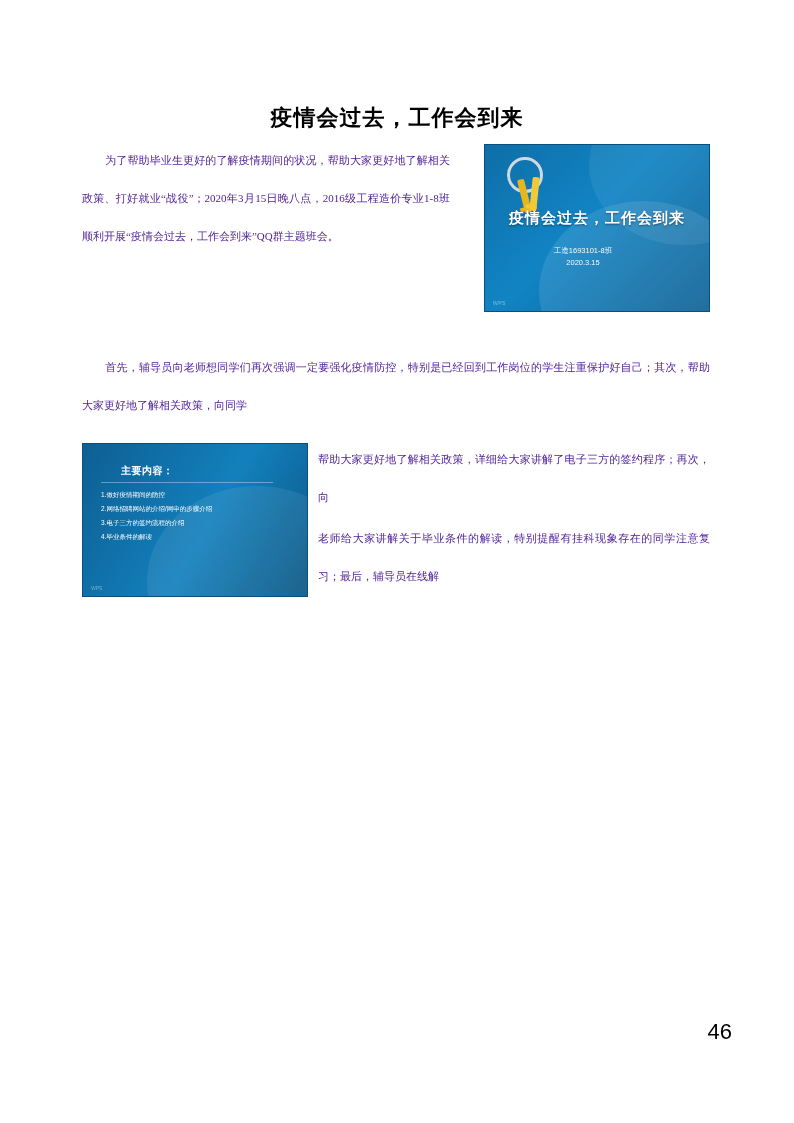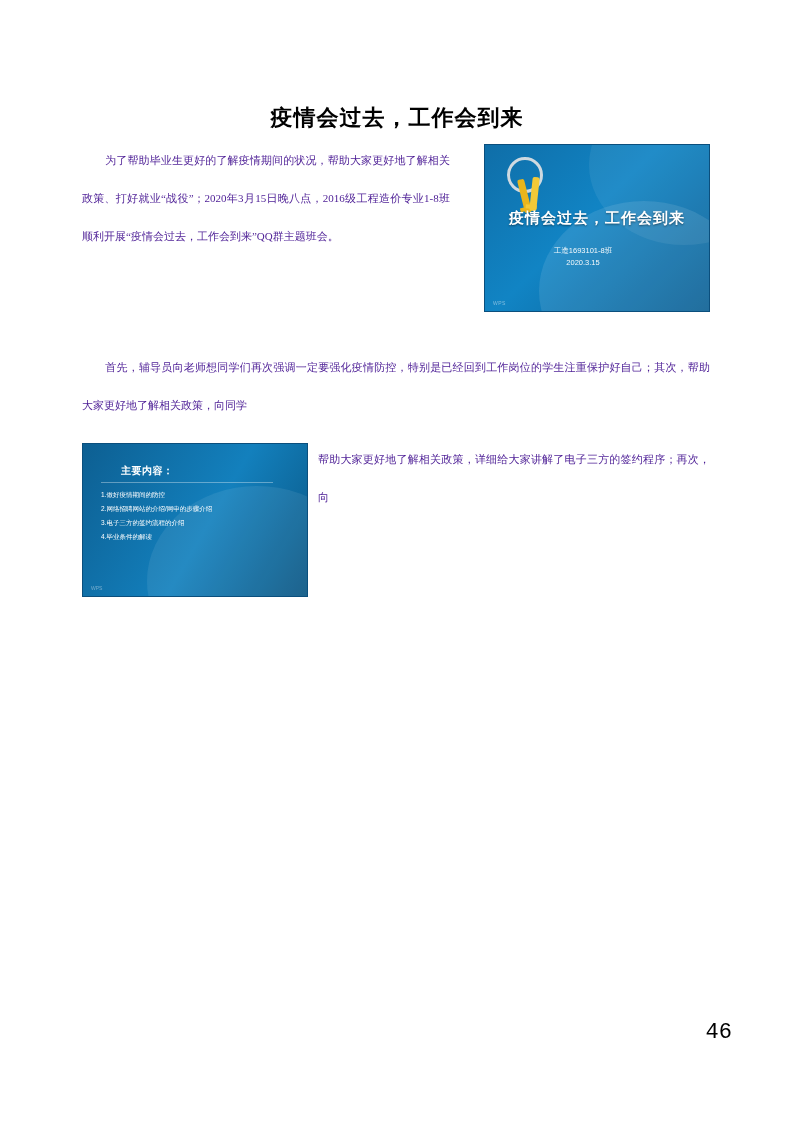--- a/index.html
+++ b/index.html
@@ -227,21 +227,21 @@
     font-family: "Liberation Sans", "DejaVu Sans", sans-serif;
     font-size: 5px;
   }
 
   
   .page-number {
     position: absolute;
     right: 62px;
     bottom: 78px;
     font-size: 22px;
-    font-family: Liberation Mono, monospace;
+    font-family: Liberation Sans, sans-serif;
   }
 </style>
 </head>
 <body>
 
 <div class="page">
 
   <h1 class="doc-title">疫情会过去，工作会到来</h1>
 
   <div class="para" id="para1">
@@ -278,16 +278,19 @@
       <li>3.电子三方的签约流程的介绍</li>
       <li>4.毕业条件的解读</li>
     </ol>
     <div class="s2-logo">WPS</div>
   </div>
 
   <div class="para" id="para3">
     <span>帮助大家更好地了解相关政策，详细给大家讲解了电子三方的签约程序；再次，向</span>
   </div>
 
+  <div class="para" id="para4">
+    <span>老师给大家讲解关于毕业条件的解读，特别提醒有挂科现象存在的同学注意复习；最后，辅导员在线解</span>
+  </div>
 
 
   <div class="page-number">46</div>
 </div>
 
 </body></html>

